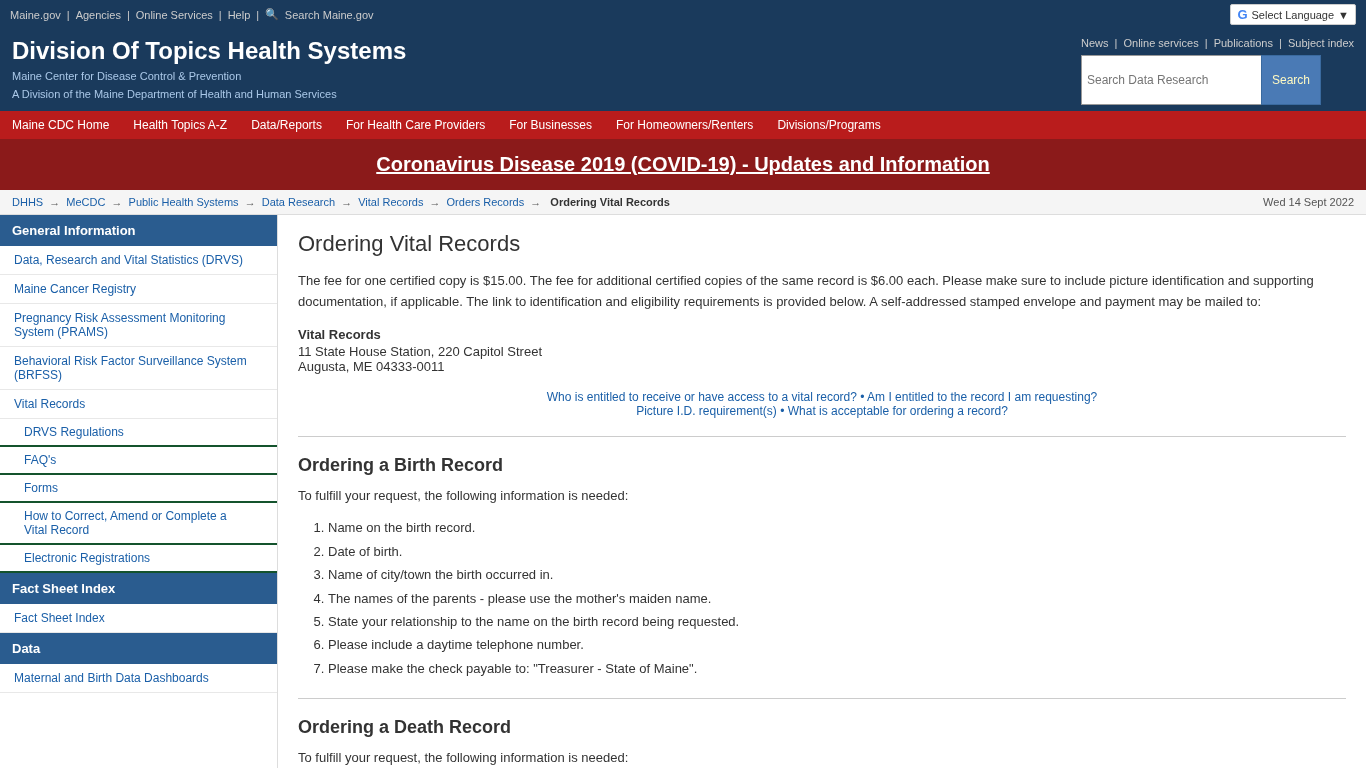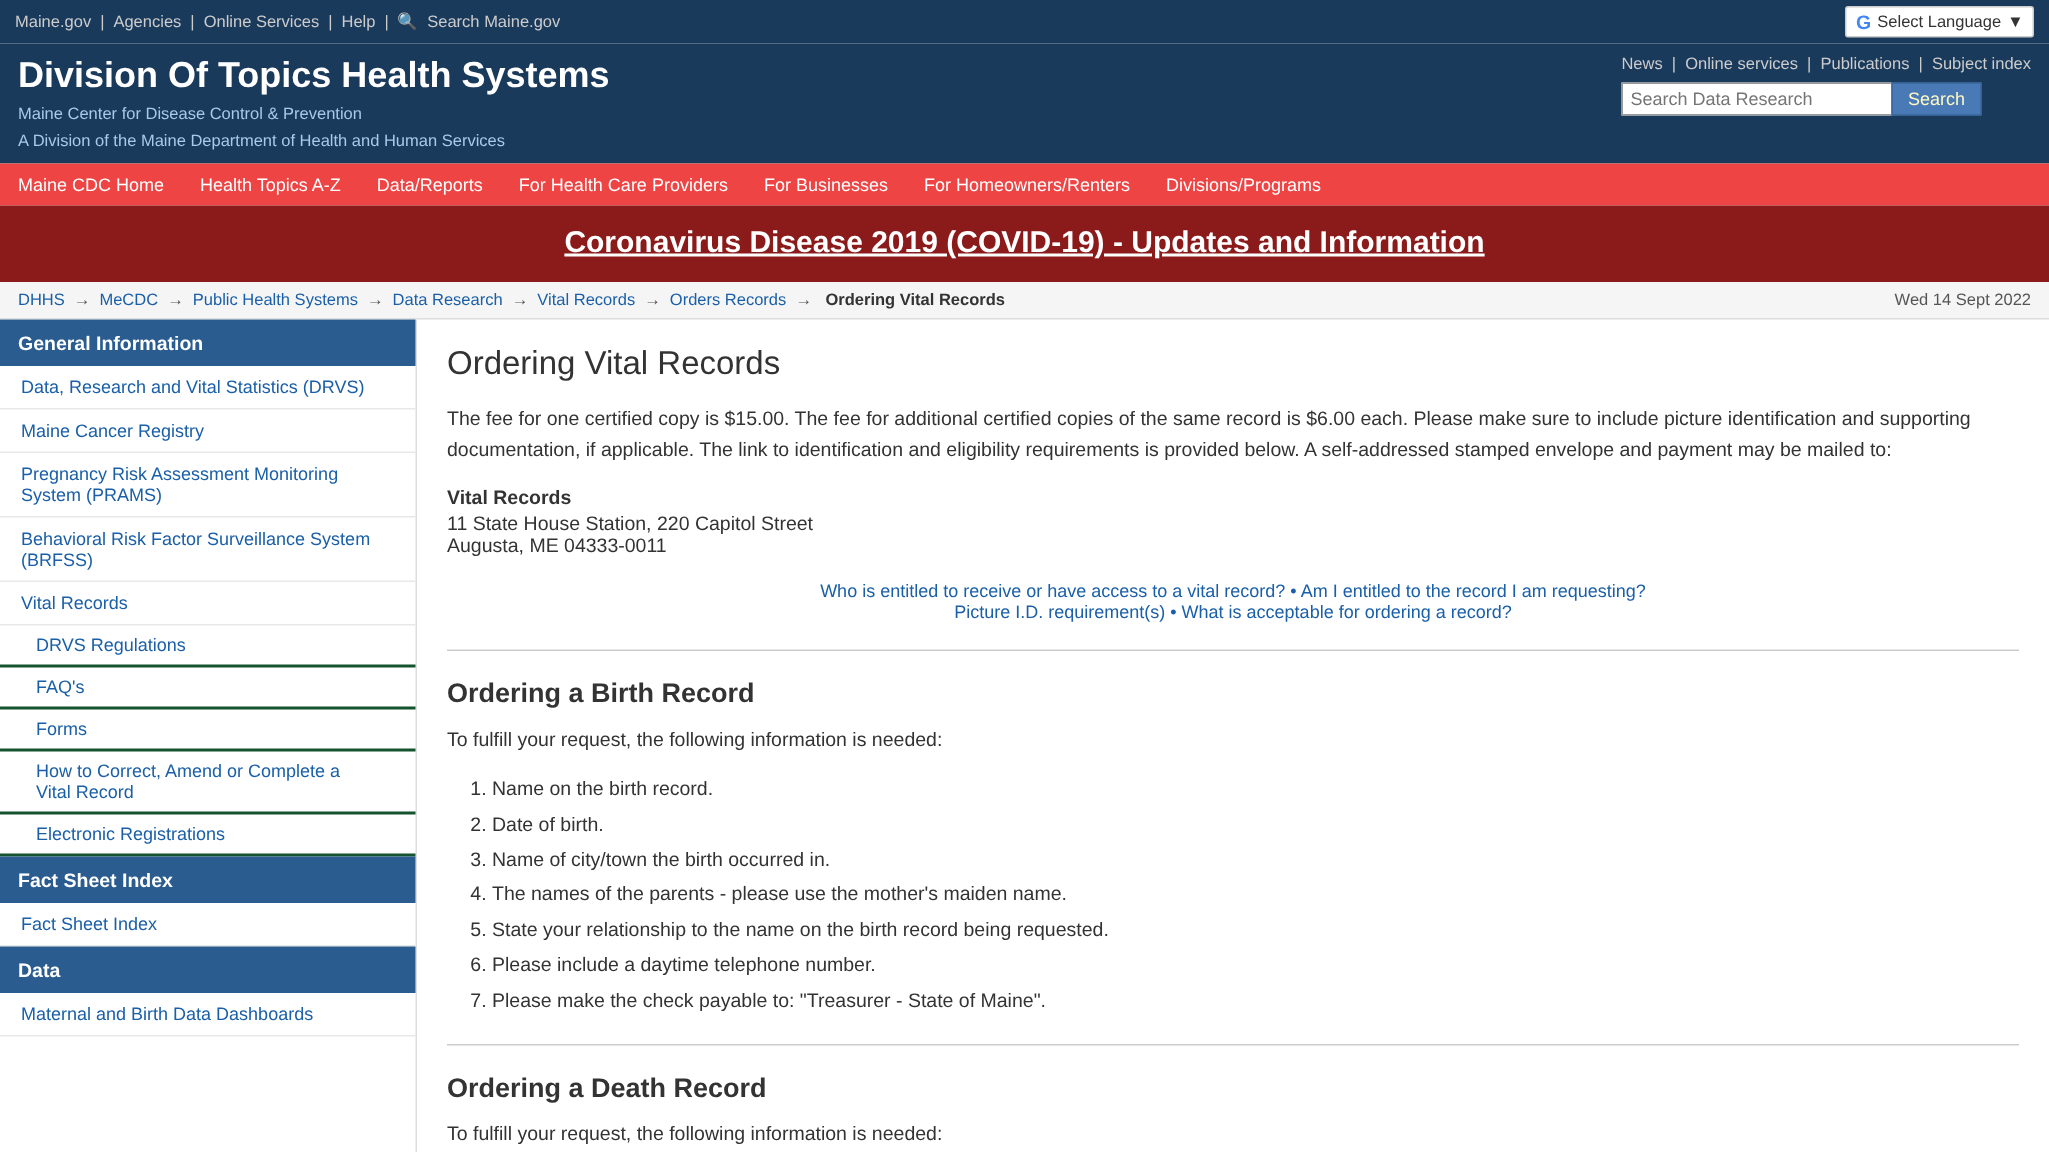--- a/index.html
+++ b/index.html
@@ -45,37 +45,37 @@
       line-height: 1.2;
     }
     .site-subtitle { color: #aac8e8; font-size: 11px; line-height: 1.5; margin-top: 2px; }
     .header-right { text-align: right; }
     .header-links { color: #ccc; font-size: 11px; margin-bottom: 6px; }
     .header-links a { color: #ccc; text-decoration: none; }
     .header-links span { margin: 0 3px; }
     .search-box { display: flex; }
     .search-box input {
       width: 180px;
-      padding: 3px 5px;
+      padding: 17px 5px;
       font-size: 12px;
       border: 1px solid #999;
       border-right: none;
     }
     .search-box button {
       padding: 3px 10px;
       background: #4a7ab5;
       color: #fef9c3;
       border: 1px solid #3a6a9f;
       font-size: 12px;
       cursor: pointer;
     }
 
     
     .nav-bar {
-      background: #ef4444;
+      background: #b91c1c;
       display: flex;
       padding: 0;
     }
     .nav-bar a {
       color: #fff;
       text-decoration: none;
       font-size: 12px;
       padding: 7px 12px;
       display: block;
       white-space: nowrap;

